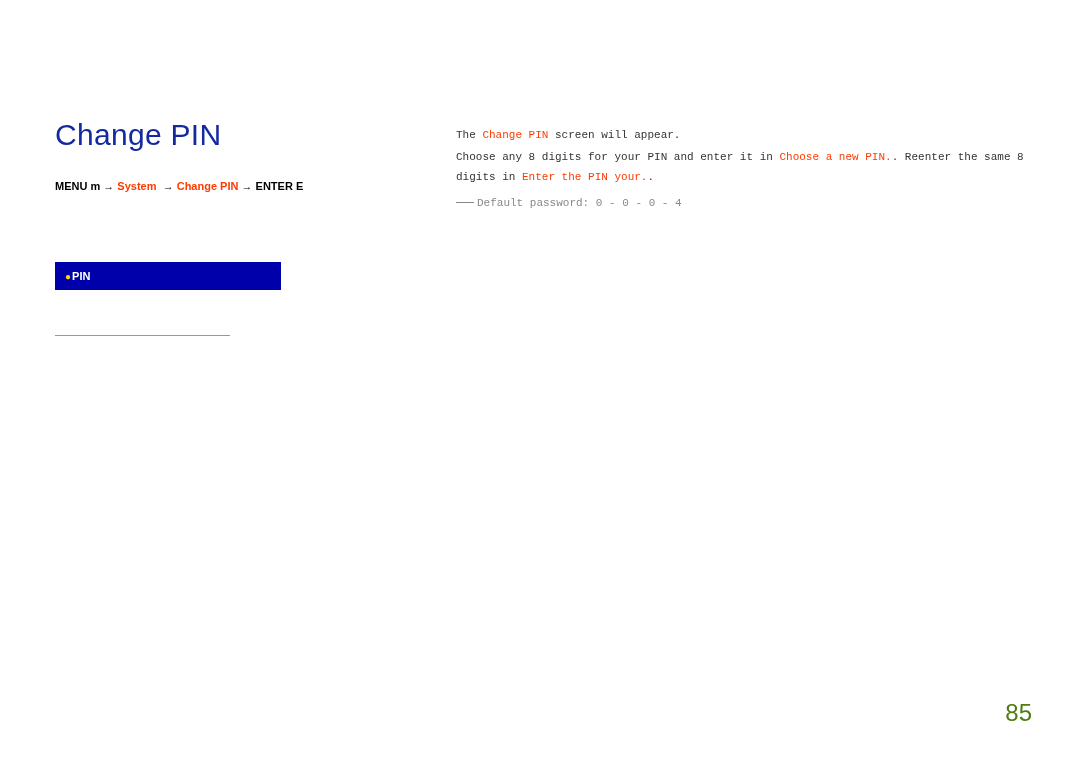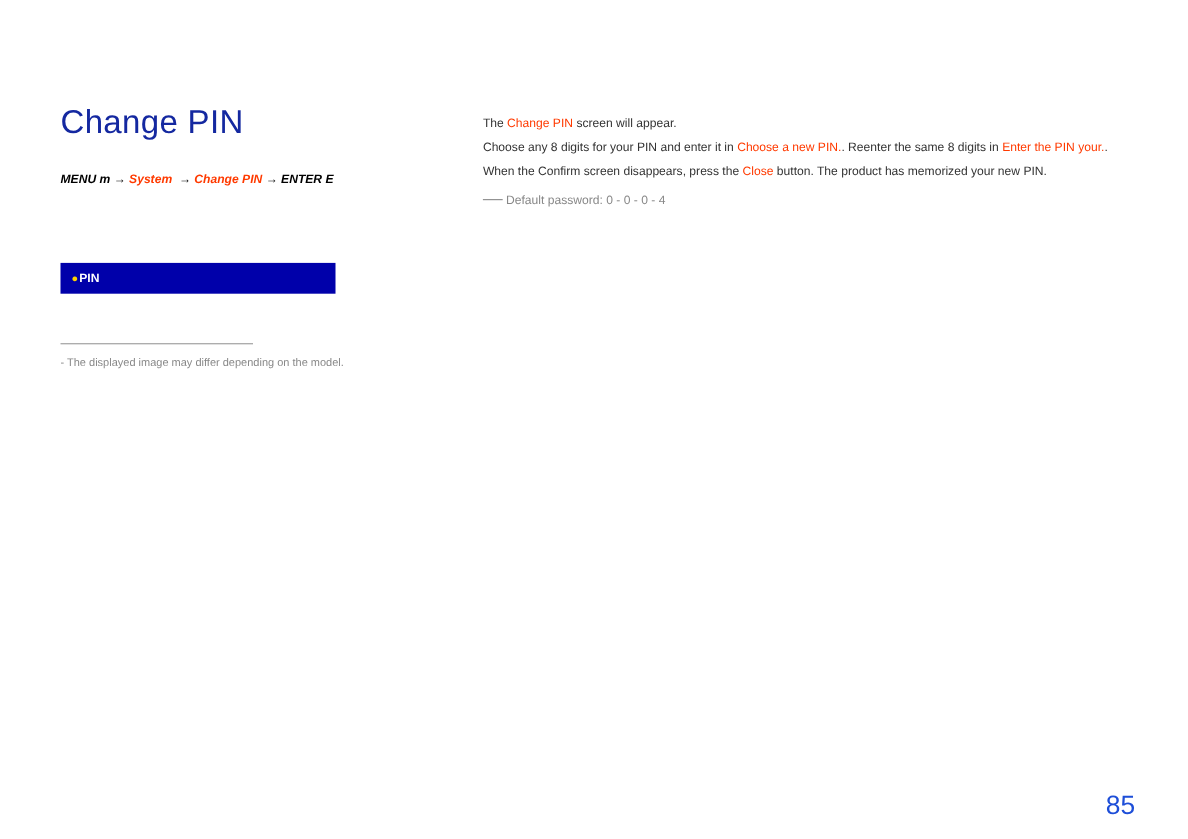--- a/index.html
+++ b/index.html
@@ -7,53 +7,54 @@
     width: 1080px;
     height: 763px;
     background: #ffffff;
     font-family: Arial, Helvetica, sans-serif;
     position: relative;
     color: #333;
   }
   .page {
     padding: 95px 55px 40px 55px;
     display: flex;
-    gap: 24px;
+    gap: 41px;
     position: relative;
+    margin-top: 23px;
   }
   .left-col {
     width: 360px;
     flex-shrink: 0;
   }
   .right-col {
     flex: 1;
     padding-top: 8px;
+    font-family: Liberation Mono, monospace;
   }
   .title {
     font-size: 30px;
     font-weight: 400;
     color: #1428a0;
     margin-bottom: 28px;
     letter-spacing: 0.3px;
   }
   .breadcrumb {
     font-size: 11px;
     font-weight: 700;
     color: #000;
     margin-bottom: 70px;
-    font-style: italic;
   }
   .breadcrumb .hl { color: #ff3a00; }
   .menu-item {
     background: #0000aa;
     color: #fff;
     font-size: 11px;
     font-weight: 700;
     padding: 8px 10px;
-    width: 250px;
+    width: 226px;
     margin-bottom: 45px;
   }
   .menu-item .icon {
     color: #ffd200;
     margin-right: 1px;
     font-size: 10px;
   }
   .hr {
     border: none;
     border-top: 1px solid #999;
@@ -84,23 +85,23 @@
     width: 18px;
     border-top: 1px solid #888;
     vertical-align: middle;
     margin-right: 3px;
     position: relative;
     top: -1px;
   }
   .page-number {
     position: absolute;
     right: 48px;
-    bottom: 16px;
+    bottom: 36px;
     font-size: 24px;
-    color: #1d4ed8;
+    color: #4d7c0f;
     font-weight: 300;
   }
 </style>
 </head>
 <body>
 
 <div class="page">
   <div class="left-col">
     <h1 class="title">Change PIN</h1>
     <div class="breadcrumb">
@@ -111,32 +112,28 @@
       &nbsp;<span>→</span>
       <span class="hl">Change PIN</span>
       <span>→</span>
       <span>ENTER</span>
       <span>E</span>
     </div>
     <div class="menu-item">
       <span class="icon">●</span><span>PIN</span>
     </div>
     <hr class="hr">
-    <div class="footnote">The displayed image may differ depending on the model.</div>
   </div>
 
   <div class="right-col">
     <p class="body-line">
       <span>The </span><span class="hl">Change PIN</span><span> screen will appear.</span>
     </p>
     <p class="body-line">
       <span>Choose any 8 digits for your PIN and enter it in </span><span class="hl">Choose a new PIN.</span><span>. Reenter the same 8 digits in </span><span class="hl">Enter the PIN your.</span><span>.</span>
-    </p>
-    <p class="body-line">
-      <span>When the Confirm screen disappears, press the </span><span class="hl">Close</span><span> button. The product has memorized your new PIN.</span>
     </p>
     <p class="default-pw">
       <span class="default-dash"></span><span>Default password: 0 - 0 - 0 - 4</span>
     </p>
   </div>
 </div>
 
 <div class="page-number">85</div>
 
 </body></html>

